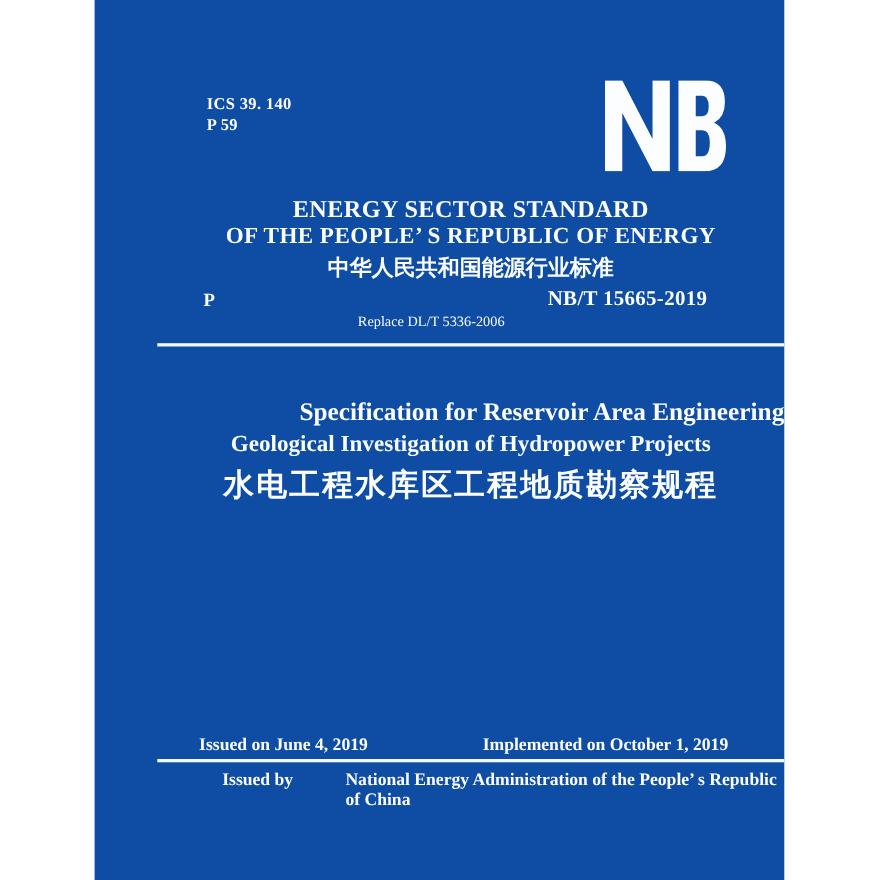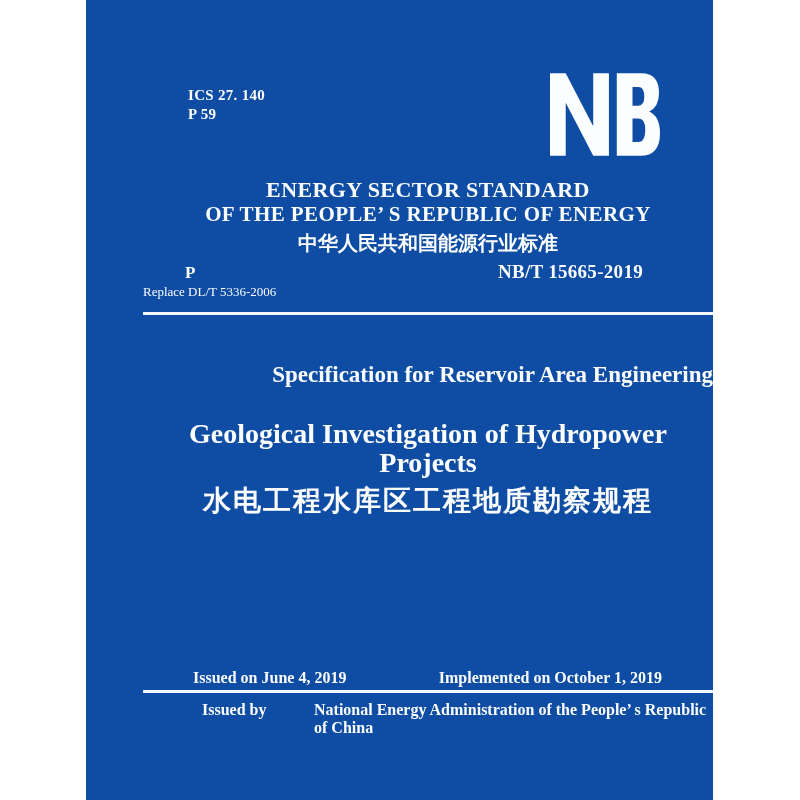--- a/index.html
+++ b/index.html
@@ -45,50 +45,50 @@
     position: absolute; left: 42px; top: 2px;
     font-size: 17px; font-weight: bold;
   }
   .designation-num {
     position: absolute; right: 70px; top: 0;
     font-size: 19px; font-weight: bold; letter-spacing: 0.3px;
   }
   .designation-replaces {
     top: 284px; right: 0; left: auto;
     padding-right: 72px;
-    width: 570px; text-align: left;
+    width: 570px; text-align: center;
     font-size: 13px; font-weight: normal;
   }
 
   .rule { height: 3px; background: #f5f8fc; }
   .rule-top { top: 312px; }
   .rule-bottom { top: 690px; }
 
   .title-block { top: 360px; text-align: center; }
   .title-en1 { font-size: 23px; font-weight: bold; line-height: 29px; text-align: right; }
-  .title-en2 { font-size: 28px; font-weight: bold; line-height: 29px; margin-top: 30px; }
+  .title-en2 { font-size: 21px; font-weight: bold; line-height: 29px; }
   .title-zh  { font-size: 28px; font-weight: bold; line-height: 36px; margin-top: 6px;
                letter-spacing: 2px; font-family: Liberation Serif, serif; }
 
   .dates-row { top: 669px; height: 20px; font-size: 16px; font-weight: bold; }
-  .date-issued { position: absolute; left: 50px; top: 0; }
+  .date-issued { position: absolute; left: 38px; top: 0; }
   .date-implemented { position: absolute; right: 51px; top: 0; }
 
   .issuedby-row { top: 701px; height: 20px; font-size: 16px; font-weight: bold; }
   .issuedby-label { position: absolute; left: 59px; top: 0; }
   .issuedby-value { position: absolute; left: 126px; top: 0; margin-left: 45px; }
 </style>
 </head>
 <body>
 
 <div class="page">
   <div class="cover">
 
     <div class="abs ics-block">
-      <div>ICS 27. 140</div>
+      <div>ICS 39. 140</div>
       <div>P 59</div>
     </div>
 
     <div class="abs logo">
       <svg viewBox="0 0 112 84" xmlns="http://www.w3.org/2000/svg" aria-hidden="true">
         <path fill="#fbfdff" d="M0 84 L0 0 L16 0 L44 54 L44 0 L60 0 L60 84 L44 84 L16 30 L16 84 Z"></path>
         <path fill="#fbfdff" fill-rule="evenodd" d="M68 0 L93 0 Q111 0 111 20 Q111 34 101 39 Q112 44 112 61 Q112 84 92 84 L68 84 Z M84 14 L90 14 Q96 14 96 24 Q96 33 90 33 L84 33 Z M84 46 L90 46 Q97 46 97 57 Q97 70 90 70 L84 70 Z"></path>
       </svg>
     </div>
 

